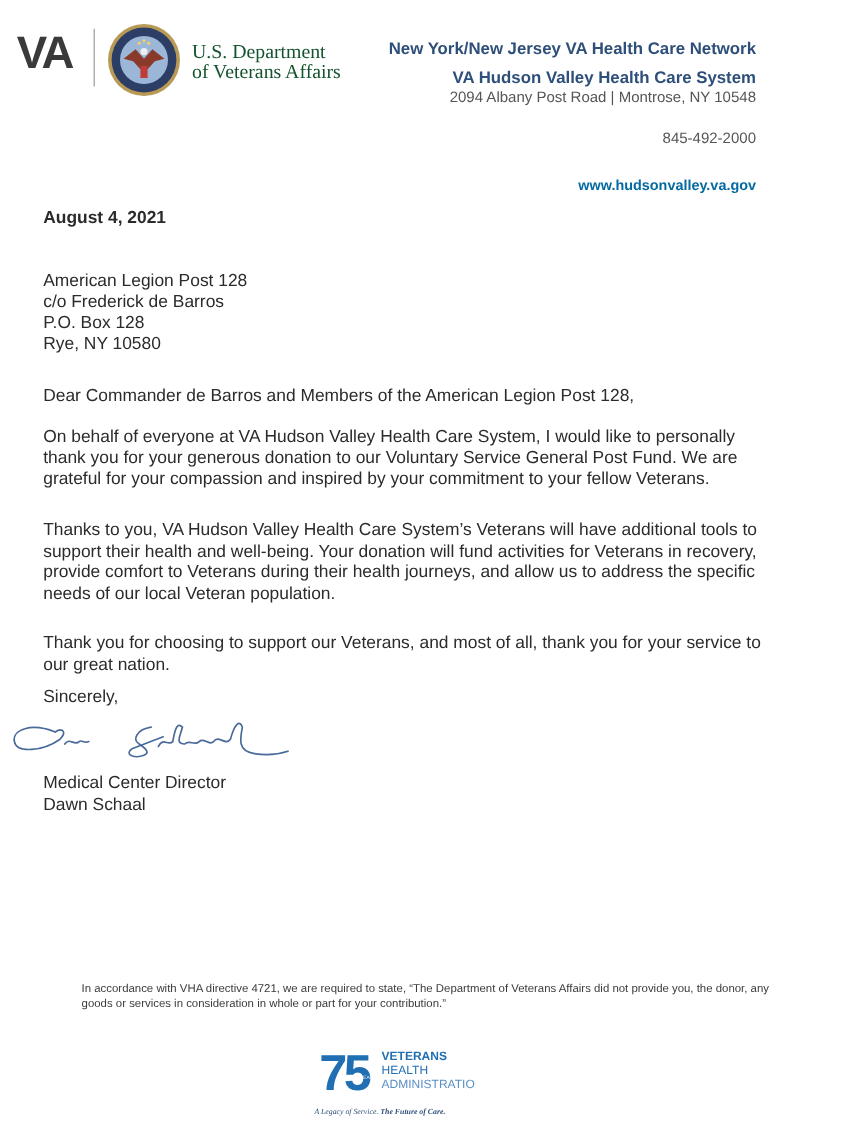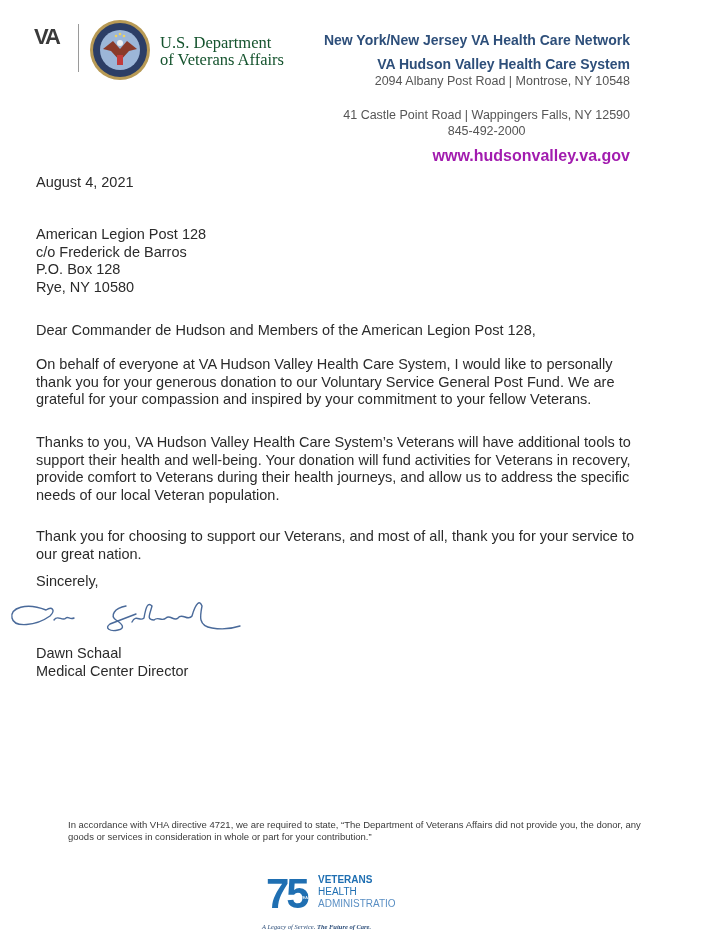--- a/index.html
+++ b/index.html
@@ -1,29 +1,29 @@
 <!DOCTYPE html>
 <html><head>
 <meta charset="utf-8">
 <style>
   html, body { margin: 0; padding: 0; background: #ffffff; }
   body { width: 709px; height: 939px; position: relative; overflow: hidden; font-family: "Liberation Sans", sans-serif; color: #2b2b2b; }
   .abs { position: absolute; }
-  .va-mark { left: 34px; top: 26px; font-family: "Liberation Sans", sans-serif; font-weight: bold; font-size: 22px; color: #3a3a3a; letter-spacing: -2px; line-height: 1; }
+  .va-mark { left: 14px; top: 26px; font-family: "Liberation Sans", sans-serif; font-weight: bold; font-size: 38px; color: #3a3a3a; letter-spacing: -2px; line-height: 1; }
   .va-divider { left: 78px; top: 24px; width: 1px; height: 48px; background: #9a9a9a; }
   .seal { left: 89px; top: 19px; width: 62px; height: 62px; }
   .dept { left: 160px; top: 34px; font-family: "Liberation Serif", serif; font-size: 16.5px; line-height: 17px; color: #14532d; }
-  .hdr-right { right: 79px; text-align: center; color: #555; font-size: 12.5px; line-height: 16px; }
+  .hdr-right { right: 79px; text-align: left; color: #555; font-size: 12.5px; line-height: 16px; }
   .network { right: 79px; top: 32px; color: #2e4f7a; font-weight: bold; font-size: 14px; white-space: nowrap; }
   .system { right: 79px; top: 56px; color: #2e4f7a; font-weight: bold; font-size: 14px; white-space: nowrap; margin-left: 37px; }
   .addr1 { top: 73px; }
   .addr2 { top: 107px; }
-  .url { right: 79px; top: 147px; color: #a21caf; font-weight: bold; font-size: 16px; }
+  .url { right: 79px; top: 147px; color: #0369a1; font-weight: bold; font-size: 12px; }
   .body-text { left: 36px; font-size: 14.5px; line-height: 17.5px; color: #2b2b2b; }
-  .date { top: 174px; }
+  .date { top: 174px; font-weight: bold; }
   .address { top: 226px; }
   .salutation { top: 322px; }
   .p1 { top: 356px; width: 600px; }
   .p2 { top: 434px; width: 600px; }
   .p3 { top: 528px; width: 600px; }
   .closing { top: 573px; }
   .sig { left: 6px; top: 592px; width: 240px; height: 48px; }
   .signer { top: 645px; }
   .notice { left: 28px; top: 819px; font-size: 9.5px; line-height: 12px; color: #3a3a3a; width: 580px; margin-left: 40px; }
   .vha-logo { left: 266px; top: 872px; width: 130px; height: 42px; }
@@ -49,46 +49,45 @@
   <div>U.S. Department</div>
   <div>of Veterans Affairs</div>
 </div>
 
 <div class="abs network">New York/New Jersey VA Health Care Network</div>
 <div class="abs system">VA Hudson Valley Health Care System</div>
 <div class="abs hdr-right addr1">
   <div>2094 Albany Post Road | Montrose, NY 10548</div>
 </div>
 <div class="abs hdr-right addr2">
-  <div>41 Castle Point Road | Wappingers Falls, NY 12590</div>
   <div>845-492-2000</div>
 </div>
 <div class="abs url">www.hudsonvalley.va.gov</div>
 
 <div class="abs body-text date">August 4, 2021</div>
 <div class="abs body-text address">
   <div>American Legion Post 128</div>
   <div>c/o Frederick de Barros</div>
   <div>P.O. Box 128</div>
   <div>Rye, NY 10580</div>
 </div>
-<div class="abs body-text salutation">Dear Commander de Hudson and Members of the American Legion Post 128,</div>
+<div class="abs body-text salutation">Dear Commander de Barros and Members of the American Legion Post 128,</div>
 <div class="abs body-text p1">On behalf of everyone at VA Hudson Valley Health Care System, I would like to personally thank you for your generous donation to our Voluntary Service General Post Fund. We are grateful for your compassion and inspired by your commitment to your fellow Veterans.</div>
 <div class="abs body-text p2">Thanks to you, VA Hudson Valley Health Care System’s Veterans will have additional tools to support their health and well-being. Your donation will fund activities for Veterans in recovery, provide comfort to Veterans during their health journeys, and allow us to address the specific needs of our local Veteran population.</div>
 <div class="abs body-text p3">Thank you for choosing to support our Veterans, and most of all, thank you for your service to our great nation.</div>
 <div class="abs body-text closing">Sincerely,</div>
 <svg class="abs sig" viewBox="0 0 240 48" fill="none" stroke="#4a6a9a" stroke-width="1.4" stroke-linecap="round">
   <path d="M40 18 C20 10 4 16 6 26 C8 36 30 34 44 24 C50 18 46 14 40 18"></path>
   <path d="M48 28 C52 22 56 30 60 26 C62 24 64 28 68 26"></path>
   <path d="M120 14 C108 16 104 24 110 28 C116 32 120 36 112 38 C104 40 98 36 104 32 L130 22"></path>
   <path d="M126 30 C130 22 134 30 138 26 C140 14 142 10 146 14 C144 22 140 28 148 28 C152 24 156 30 160 26 C164 22 168 30 172 26 C176 20 182 30 186 24 C190 10 194 8 196 14 C194 24 192 34 206 36 C218 38 228 36 234 34"></path>
 </svg>
 <div class="abs body-text signer">
+  <div>Medical Center Director</div>
   <div>Dawn Schaal</div>
-  <div>Medical Center Director</div>
 </div>
 
 <div class="abs notice">In accordance with VHA directive 4721, we are required to state, “The Department of Veterans Affairs did not provide you, the donor, any goods or services in consideration in whole or part for your contribution.”</div>
 <svg class="abs vha-logo" viewBox="0 0 130 42">
   <text x="0" y="36" font-family="Liberation Sans, sans-serif" font-weight="bold" font-size="42" fill="#1f6fb2" letter-spacing="-3">75</text>
   <text x="34" y="27" font-family="Liberation Sans, sans-serif" font-size="4" fill="#ffffff">YEARS</text>
   <text x="52" y="11" font-family="Liberation Sans, sans-serif" font-weight="bold" font-size="10" fill="#1f6fb2">VETERANS</text>
   <text x="52" y="23" font-family="Liberation Sans, sans-serif" font-size="10" fill="#1f6fb2">HEALTH</text>
   <text x="52" y="35" font-family="Liberation Sans, sans-serif" font-size="10" fill="#5a8fc4">ADMINISTRATION</text>
 </svg>

